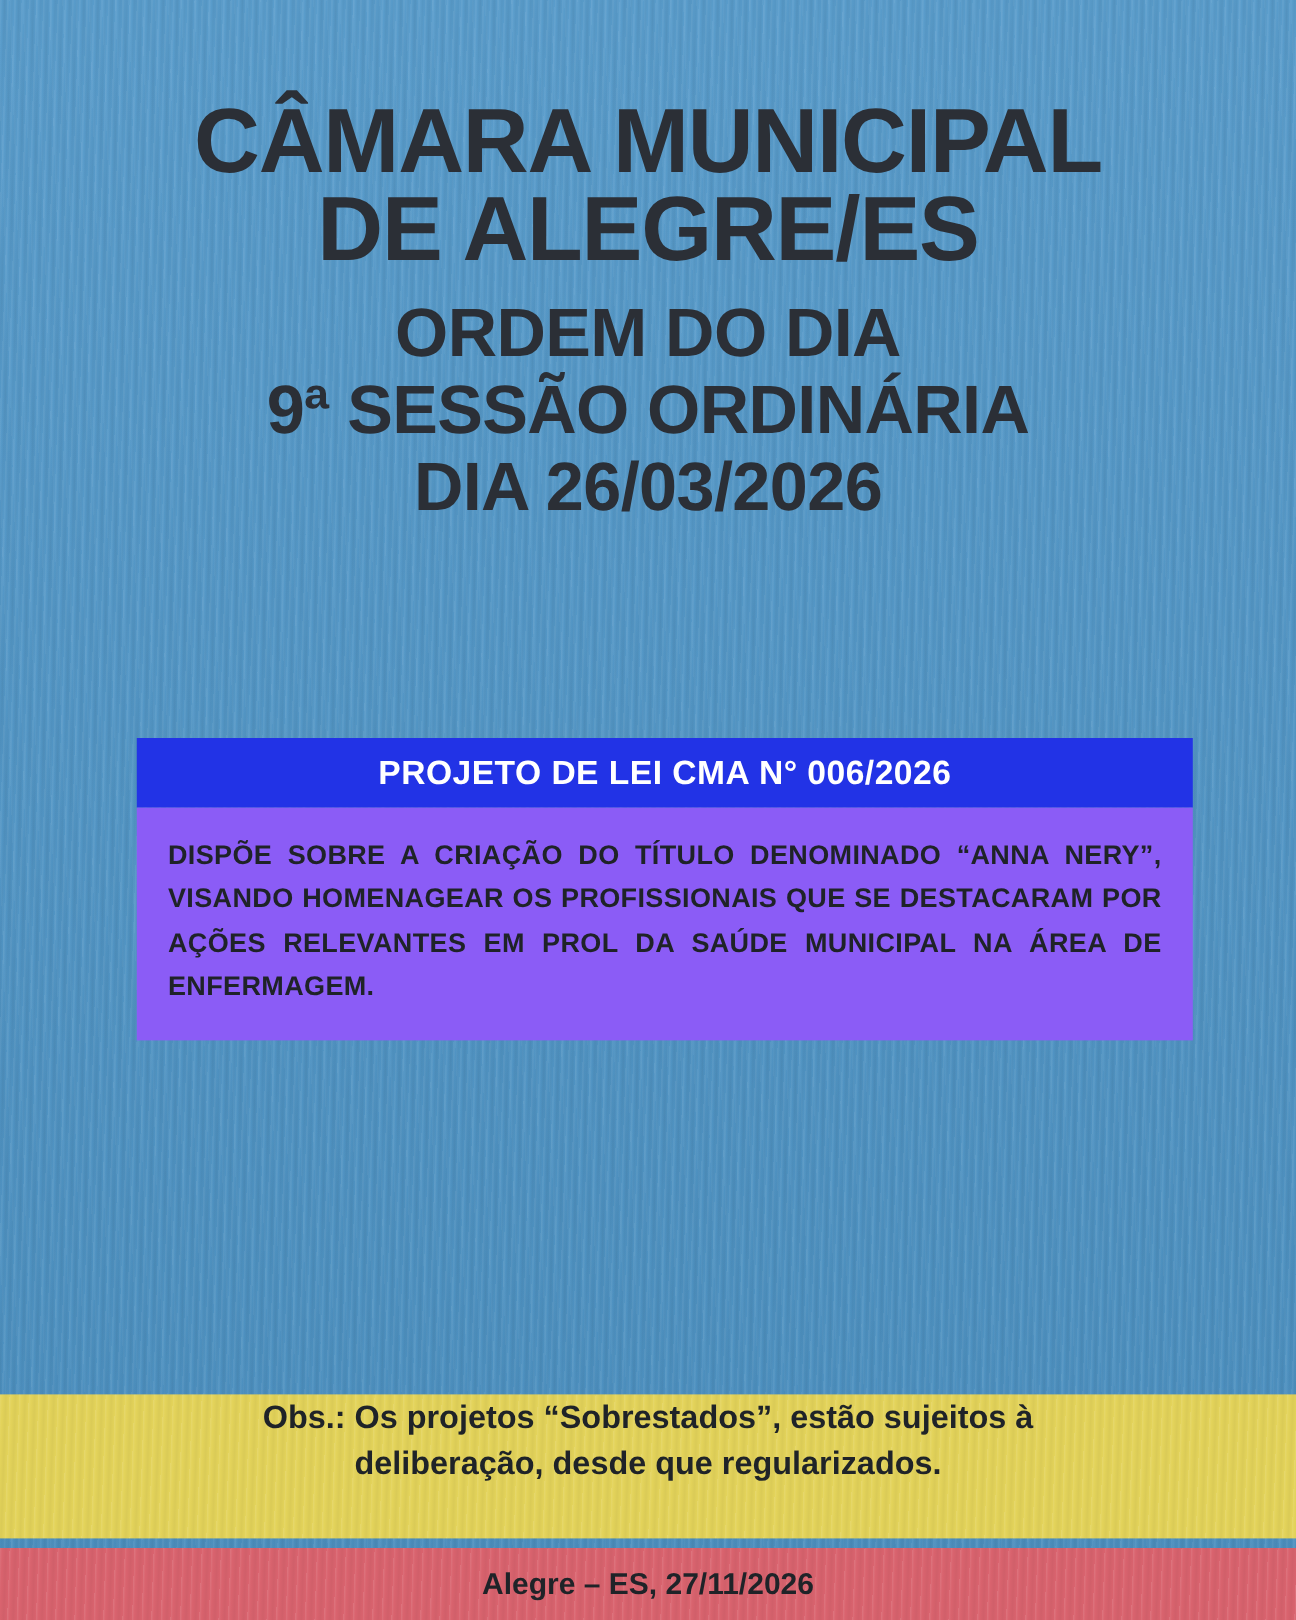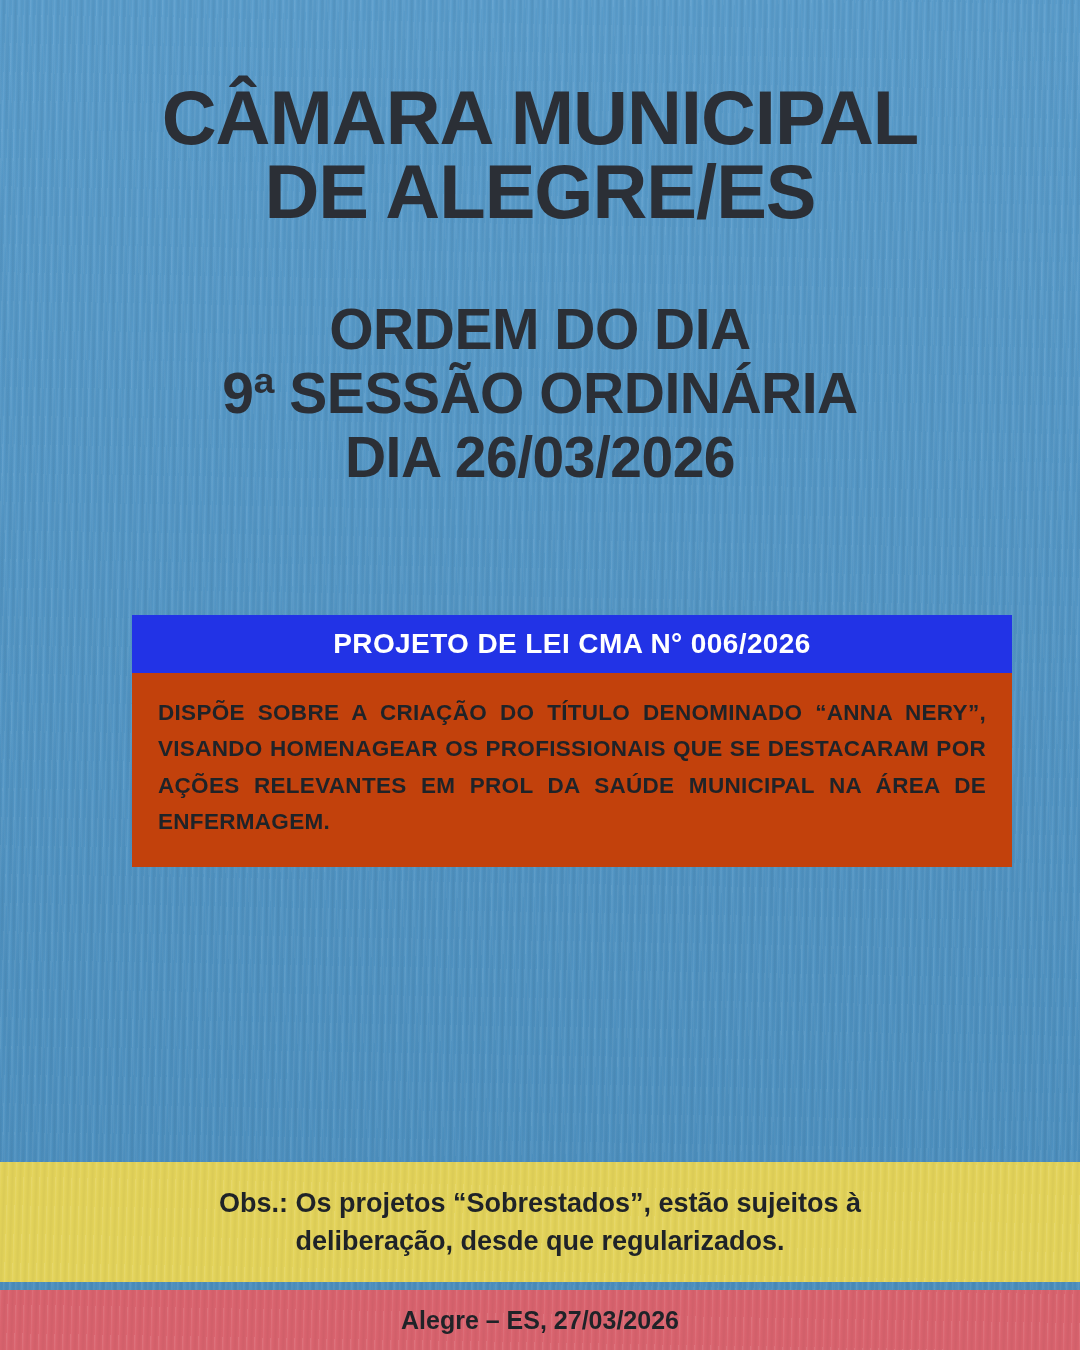--- a/index.html
+++ b/index.html
@@ -50,66 +50,65 @@
     font-size: 76px;
     line-height: 0.97;
     letter-spacing: -1px;
     margin: 0 40px;
   }
   .org-title .line2 {
     display: block;
   }
 
   .session-block {
-    margin-top: 70px;
+    margin-top: 19px;
     text-align: center;
     color: #2b2f36;
     font-weight: bold;
     font-size: 57px;
     line-height: 1.12;
     letter-spacing: -0.5px;
   }
   .session-block div { display: block; }
 
   .project-card {
     position: absolute;
-    left: 132px;
+    left: 114px;
     top: 615px;
     width: 880px;
   }
   .project-header {
     background: #2233e6;
     color: #ffffff;
     text-align: center;
     font-weight: bold;
     font-size: 28px;
     letter-spacing: 0.4px;
     padding: 13px 0 13px 0;
   }
   .project-body {
-    background: #c2410c;
+    background: #8b5cf6;
     color: #1f2328;
     font-weight: bold;
     font-size: 22.5px;
     line-height: 1.62;
     letter-spacing: 0.3px;
     text-align: justify;
     text-align-last: justify;
     padding: 22px 26px 26px 26px;
   }
 
   .footer-yellow {
     position: absolute;
     left: 0;
     right: 0;
     top: 1162px;
     height: 120px;
     background: #e3d35a;
     display: flex;
-    align-items: center;
     justify-content: center;
   }
   .footer-yellow .texture-strip,
   .footer-red .texture-strip {
     position: absolute;
     inset: 0;
     background-image:
       repeating-linear-gradient(92deg, rgba(255,255,255,0.10) 0px, rgba(255,255,255,0.0) 2px, rgba(0,0,0,0.04) 5px, rgba(255,255,255,0.0) 8px);
     pointer-events: none;
   }
@@ -170,17 +169,17 @@
       <div class="project-body">DISPÕE SOBRE A CRIAÇÃO DO TÍTULO DENOMINADO “ANNA NERY”, VISANDO HOMENAGEAR OS PROFISSIONAIS QUE SE DESTACARAM POR AÇÕES RELEVANTES EM PROL DA SAÚDE MUNICIPAL NA ÁREA DE ENFERMAGEM.</div>
     </div>
 
     <div class="footer-yellow">
       <div class="texture-strip"></div>
       <div class="obs-text">Obs.: Os projetos “Sobrestados”, estão sujeitos à deliberação, desde que regularizados.</div>
     </div>
 
     <div class="footer-red">
       <div class="texture-strip"></div>
-      <div class="place-date">Alegre – ES, 27/03/2026</div>
+      <div class="place-date">Alegre – ES, 27/11/2026</div>
     </div>
 
   </div>
 </div>
 
 </body></html>

